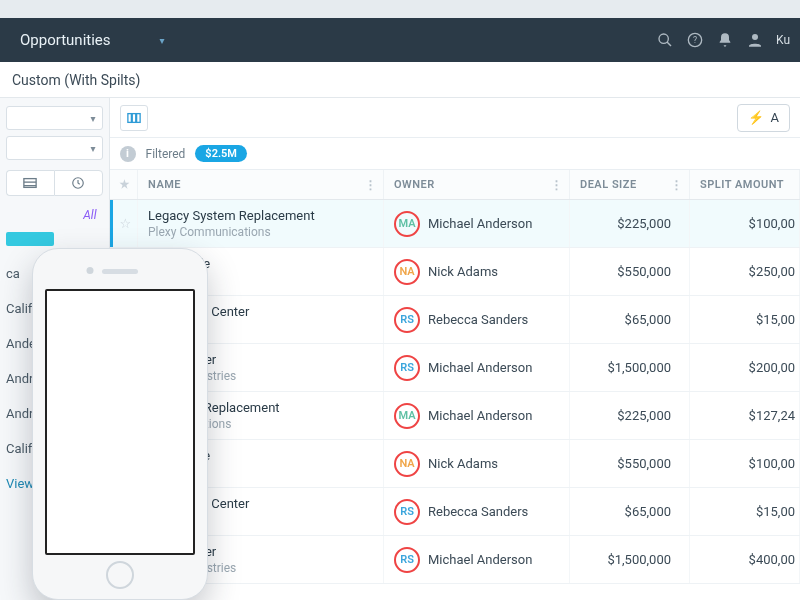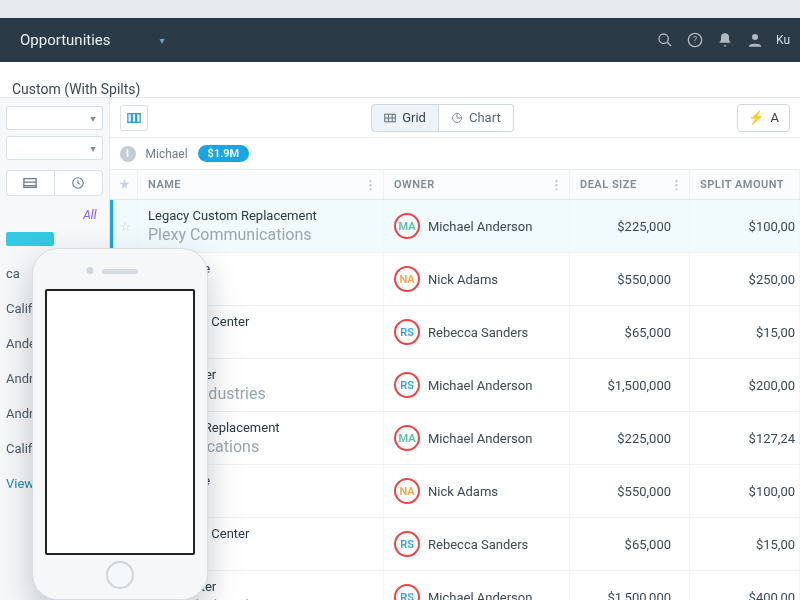--- a/index.html
+++ b/index.html
@@ -22,21 +22,21 @@
     font-size: 15px;
   }
   .topbar .dropdown .chev { font-size: 10px; color: #6aa3c7; margin-left: 26px; }
   .topbar .spacer { flex: 1; }
   .topbar .ticon {
     width: 30px; height: 30px; display: flex; align-items: center; justify-content: center;
     color: #aeb9c2; cursor: pointer; font-size: 16px;
   }
   .topbar .uname { color: #d6dee4; font-size: 12px; margin-left: 6px; }
   .titlebar {
-    background: #fff; height: 36px; display: flex; align-items: flex-end;
+    background: #fff; height: 36px; display: flex; align-items: center;
     padding: 0 12px; border-bottom: 1px solid #e3e8ec;
     font-size: 14px; color: #3b4a56;
   }
   .workarea { display: flex; height: calc(600px - 18px - 44px - 36px); }
   .leftcol {
     width: 110px; background: #f6f8fa; border-right: 1px solid #e3e8ec;
     padding: 8px 6px; font-size: 12px; color: #5a6a77;
     display: flex; flex-direction: column; gap: 6px;
   }
   .pillbox {
@@ -101,21 +101,21 @@
   col.deal { width: 120px; }
   col.split { width: 110px; }
   tbody td {
     padding: 8px 10px; border-bottom: 1px solid #eef2f5; border-right: 1px solid #f3f6f8;
     font-size: 13px; color: #3b4a56; vertical-align: middle;
   }
   tbody tr.sel td { background: #f1fbfd; }
   tbody tr.sel td:first-child { box-shadow: inset 3px 0 0 #1aa6e4; }
   td.star { text-align: center; color: #c9d2da; }
   .namecell .nm { color: #2a3b47; }
-  .namecell .sub { color: #9aa7b1; font-size: 16px; margin-top: 2px; }
+  .namecell .sub { color: #9aa7b1; font-size: 12px; margin-top: 2px; }
   .ownercell { display: flex; align-items: center; gap: 8px; }
   .avatar {
     width: 26px; height: 26px; border-radius: 50%; border: 2px solid #ef4444;
     display: flex; align-items: center; justify-content: center; font-size: 11px; font-weight: 600;
   }
   .avatar.ma { color: #5fc0a4; }
   .avatar.na { color: #f0a64a; }
   .avatar.rs { color: #3aa5dc; }
   td.num { text-align: right; padding-right: 18px; }
   td.num2 { text-align: right; padding-right: 4px; }
@@ -213,49 +213,31 @@
   <div class="maincol">
     <div class="toolbar">
       <div class="sqbtn">
         <svg width="14" height="12" viewBox="0 0 16 12" fill="none" stroke="currentColor" stroke-width="1.5">
             <rect x="1" y="1" width="4" height="10"></rect>
             <rect x="6" y="1" width="4" height="10"></rect>
             <rect x="11" y="1" width="4" height="10"></rect>
           </svg>
       </div>
       <div class="spacer2"></div>
-      <div class="centergroup">
-        <div class="togglebtn active">
-          <svg width="12" height="10" viewBox="0 0 16 12" fill="none" stroke="#6d7d89" stroke-width="1.5">
-              <rect x="1" y="1" width="14" height="10"></rect>
-              <line x1="1" y1="6" x2="15" y2="6"></line>
-              <line x1="6" y1="1" x2="6" y2="11"></line>
-              <line x1="11" y1="1" x2="11" y2="11"></line>
-            </svg>
-          <span>Grid</span>
-        </div>
-        <div class="togglebtn">
-          <svg width="12" height="12" viewBox="0 0 24 24" fill="none" stroke="#8795a0" stroke-width="2">
-              <circle cx="12" cy="12" r="9"></circle>
-              <path d="M12 3v9h9"></path>
-            </svg>
-          <span>Chart</span>
-        </div>
-      </div>
       <div class="spacer2"></div>
       <div class="autobtn">
         <span class="bolt">⚡</span>
         <span>A</span>
       </div>
     </div>
 
     <div class="filterrow">
       <span style="display:inline-flex;width:16px;height:16px;border-radius:50%;background:#c3ccd4;color:#fff;align-items:center;justify-content:center;font-size:11px;font-weight:700">i</span>
-      <span>Michael</span>
-      <span class="badge">$1.9M</span>
+      <span>Filtered</span>
+      <span class="badge">$2.5M</span>
     </div>
 
     <div class="tablewrap">
       <table>
         <colgroup>
           <col class="star">
             <col class="name">
             <col class="owner">
             <col class="deal">
             <col class="split">
@@ -266,21 +248,21 @@
             <th><span>NAME</span><span class="dots">⋮</span></th>
             <th><span>OWNER</span><span class="dots">⋮</span></th>
             <th><span>DEAL SIZE</span><span class="dots">⋮</span></th>
             <th><span>SPLIT AMOUNT</span></th>
           </tr>
         </thead>
         <tbody id="tbody">
             <tr class="sel">
               <td class="star">☆</td>
               <td class="namecell">
-                <div class="nm">Legacy Custom Replacement</div>
+                <div class="nm">Legacy System Replacement</div>
                 <div class="sub">Plexy Communications</div>
               </td>
               <td>
                 <div class="ownercell">
                   <span class="avatar ma">MA</span>
                   <span>Michael Anderson</span>
                 </div>
               </td>
               <td class="num">$225,000</td>
               <td class="num2">$100,00</td>

